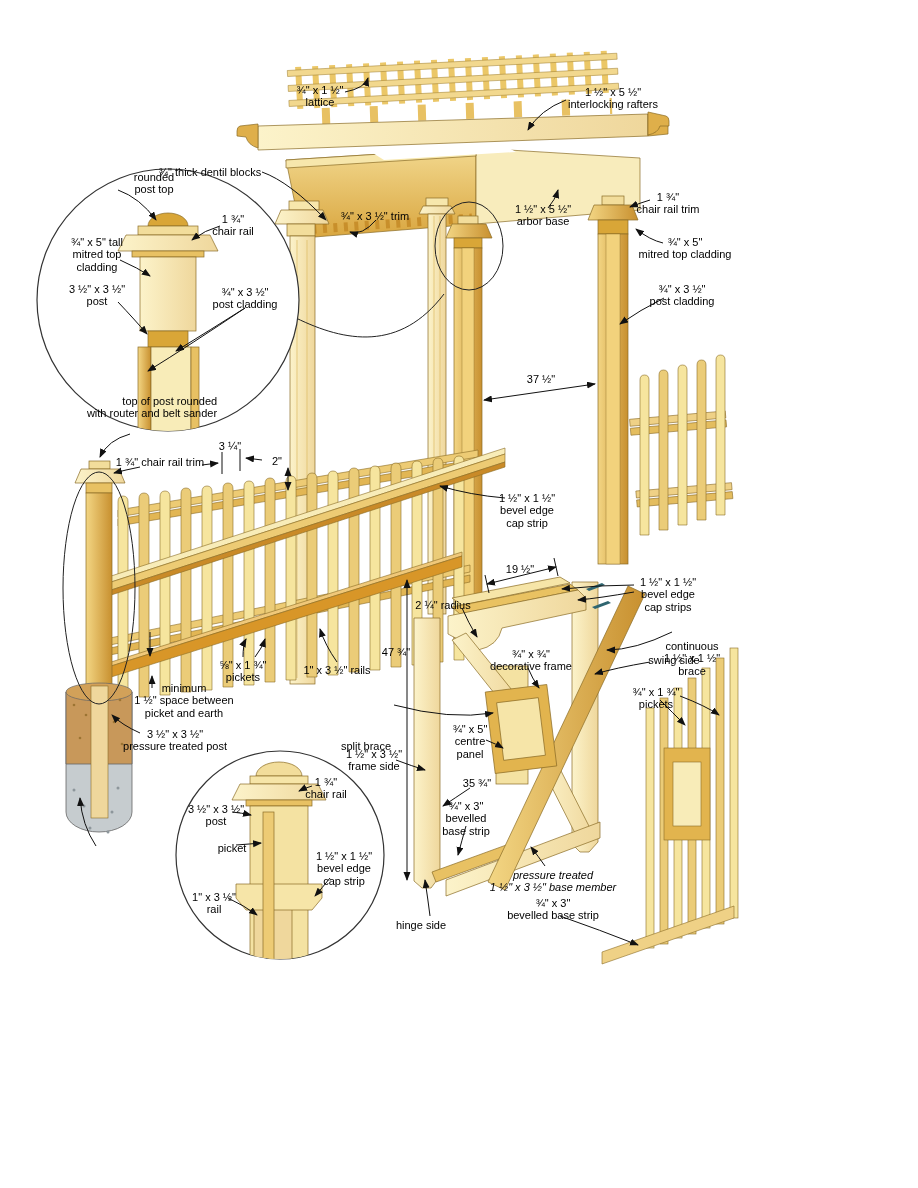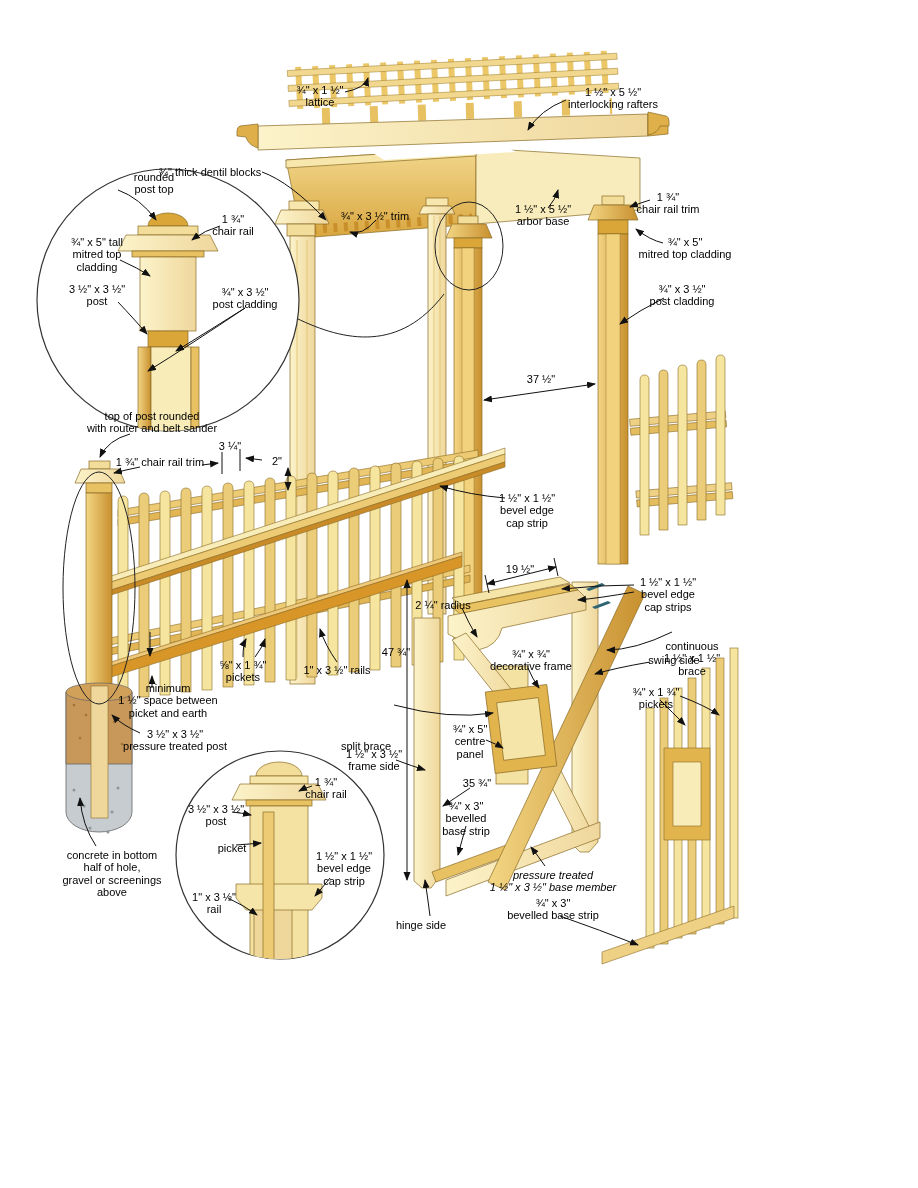--- a/index.html
+++ b/index.html
@@ -314,40 +314,36 @@
       <div class="lbl" style="left: 233px; top: 213px;">1 ¾"
 chair rail</div>
       <div class="lbl" style="left: 97px; top: 236px;">¾" x 5" tall
 mitred top
 cladding</div>
       <div class="lbl" style="left: 97px; top: 283px;">3 ½" x 3 ½"
 post</div>
       <div class="lbl" style="left: 245px; top: 286px;">¾" x 3 ½"
 post cladding</div>
       <div class="lbl" style="left: 541px; top: 373px;">37 ½"</div>
-      <div class="lbl" style="left: 152px; top: 410px;">top of post rounded
+      <div class="lbl" style="left: 152px; top: 395px; text-align: right;">top of post rounded
 with router and belt sander</div>
       <div class="lbl" style="left: 230px; top: 440px;">3 ¼"</div>
       <div class="lbl" style="left: 277px; top: 455px;">2"</div>
       <div class="lbl" style="left: 160px; top: 456px;">1 ¾" chair rail trim</div>
       <div class="lbl" style="left: 527px; top: 492px;">1 ½" x 1 ½"
 bevel edge
 cap strip</div>
       <div class="lbl" style="left: 243px; top: 659px;">⅝" x 1 ¾"
 pickets</div>
       <div class="lbl" style="left: 337px; top: 664px;">1" x 3 ½" rails</div>
-      <div class="lbl" style="left: 168px; top: 682px;">minimum
+      <div class="lbl" style="left: 184px; top: 682px;">minimum
 1 ½" space between
 picket and earth</div>
       <div class="lbl" style="left: 175px; top: 728px;">3 ½" x 3 ½"
 pressure treated post</div>
-      <div class="lbl" style="left: 112px; top: 849px;">concrete in bottom
-half of hole,
-gravel or screenings
-above</div>
       <div class="lbl" style="left: 520px; top: 563px;">19 ½"</div>
       <div class="lbl" style="left: 443px; top: 599px;">2 ¼" radius</div>
       <div class="lbl" style="left: 668px; top: 576px;">1 ½" x 1 ½"
 bevel edge
 cap strips</div>
       <div class="lbl" style="left: 692px; top: 640px;">continuous
 1 ½" x 1 ½"
 brace</div>
       <div class="lbl" style="left: 674px; top: 654px; text-align: center;">swing side</div>
       <div class="lbl" style="left: 531px; top: 648px;">¾" x ¾"

